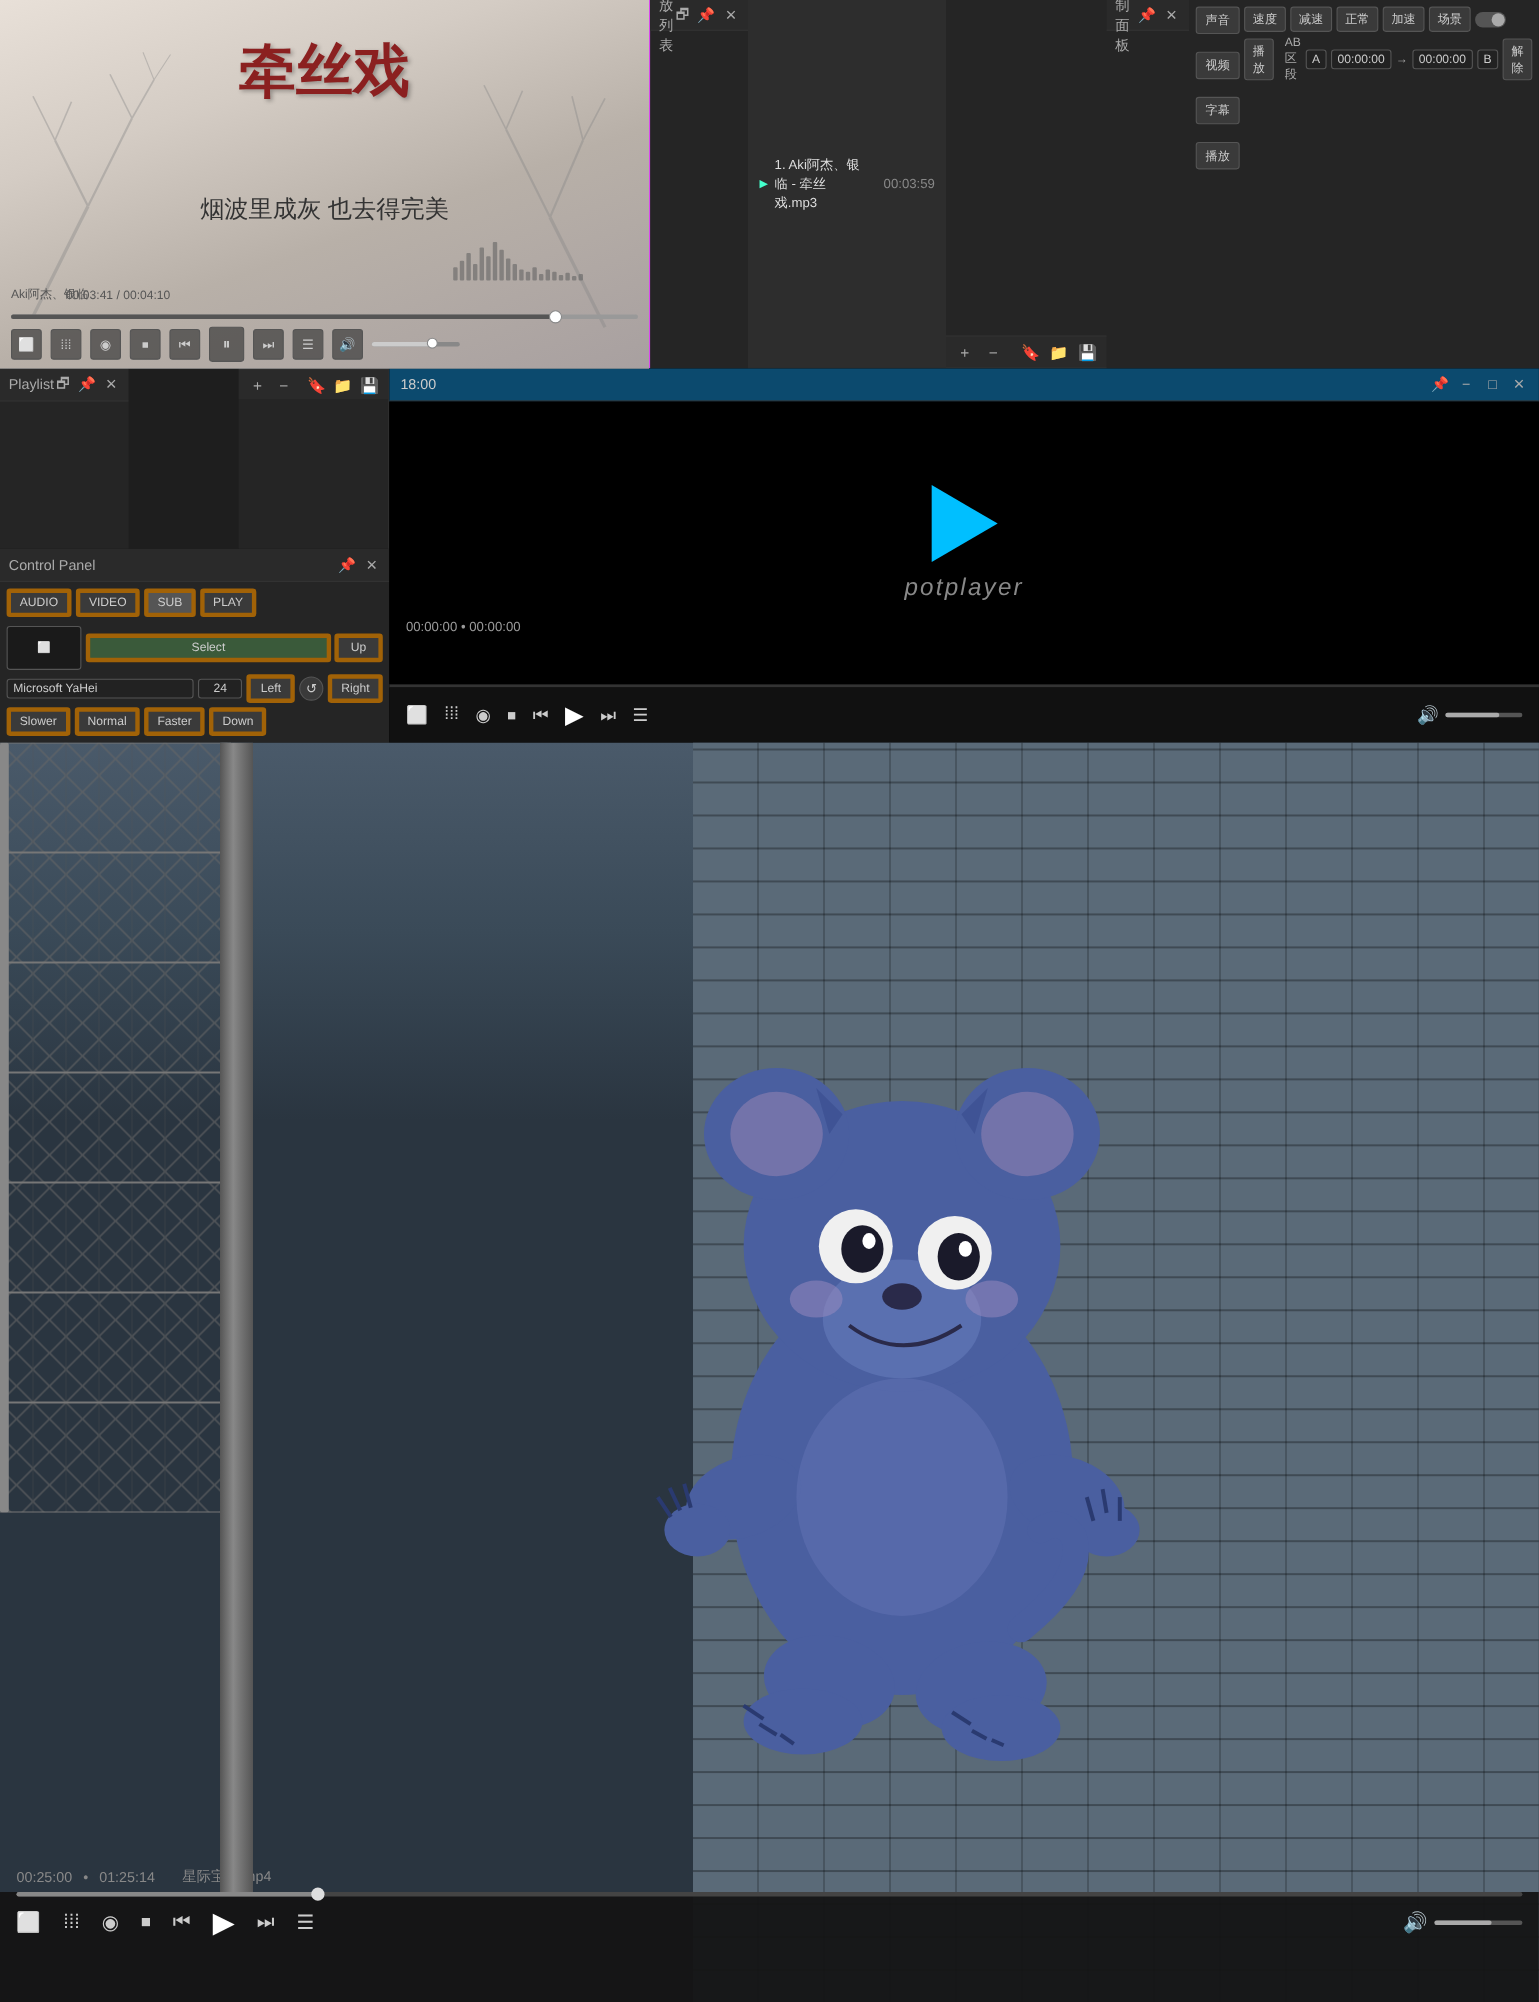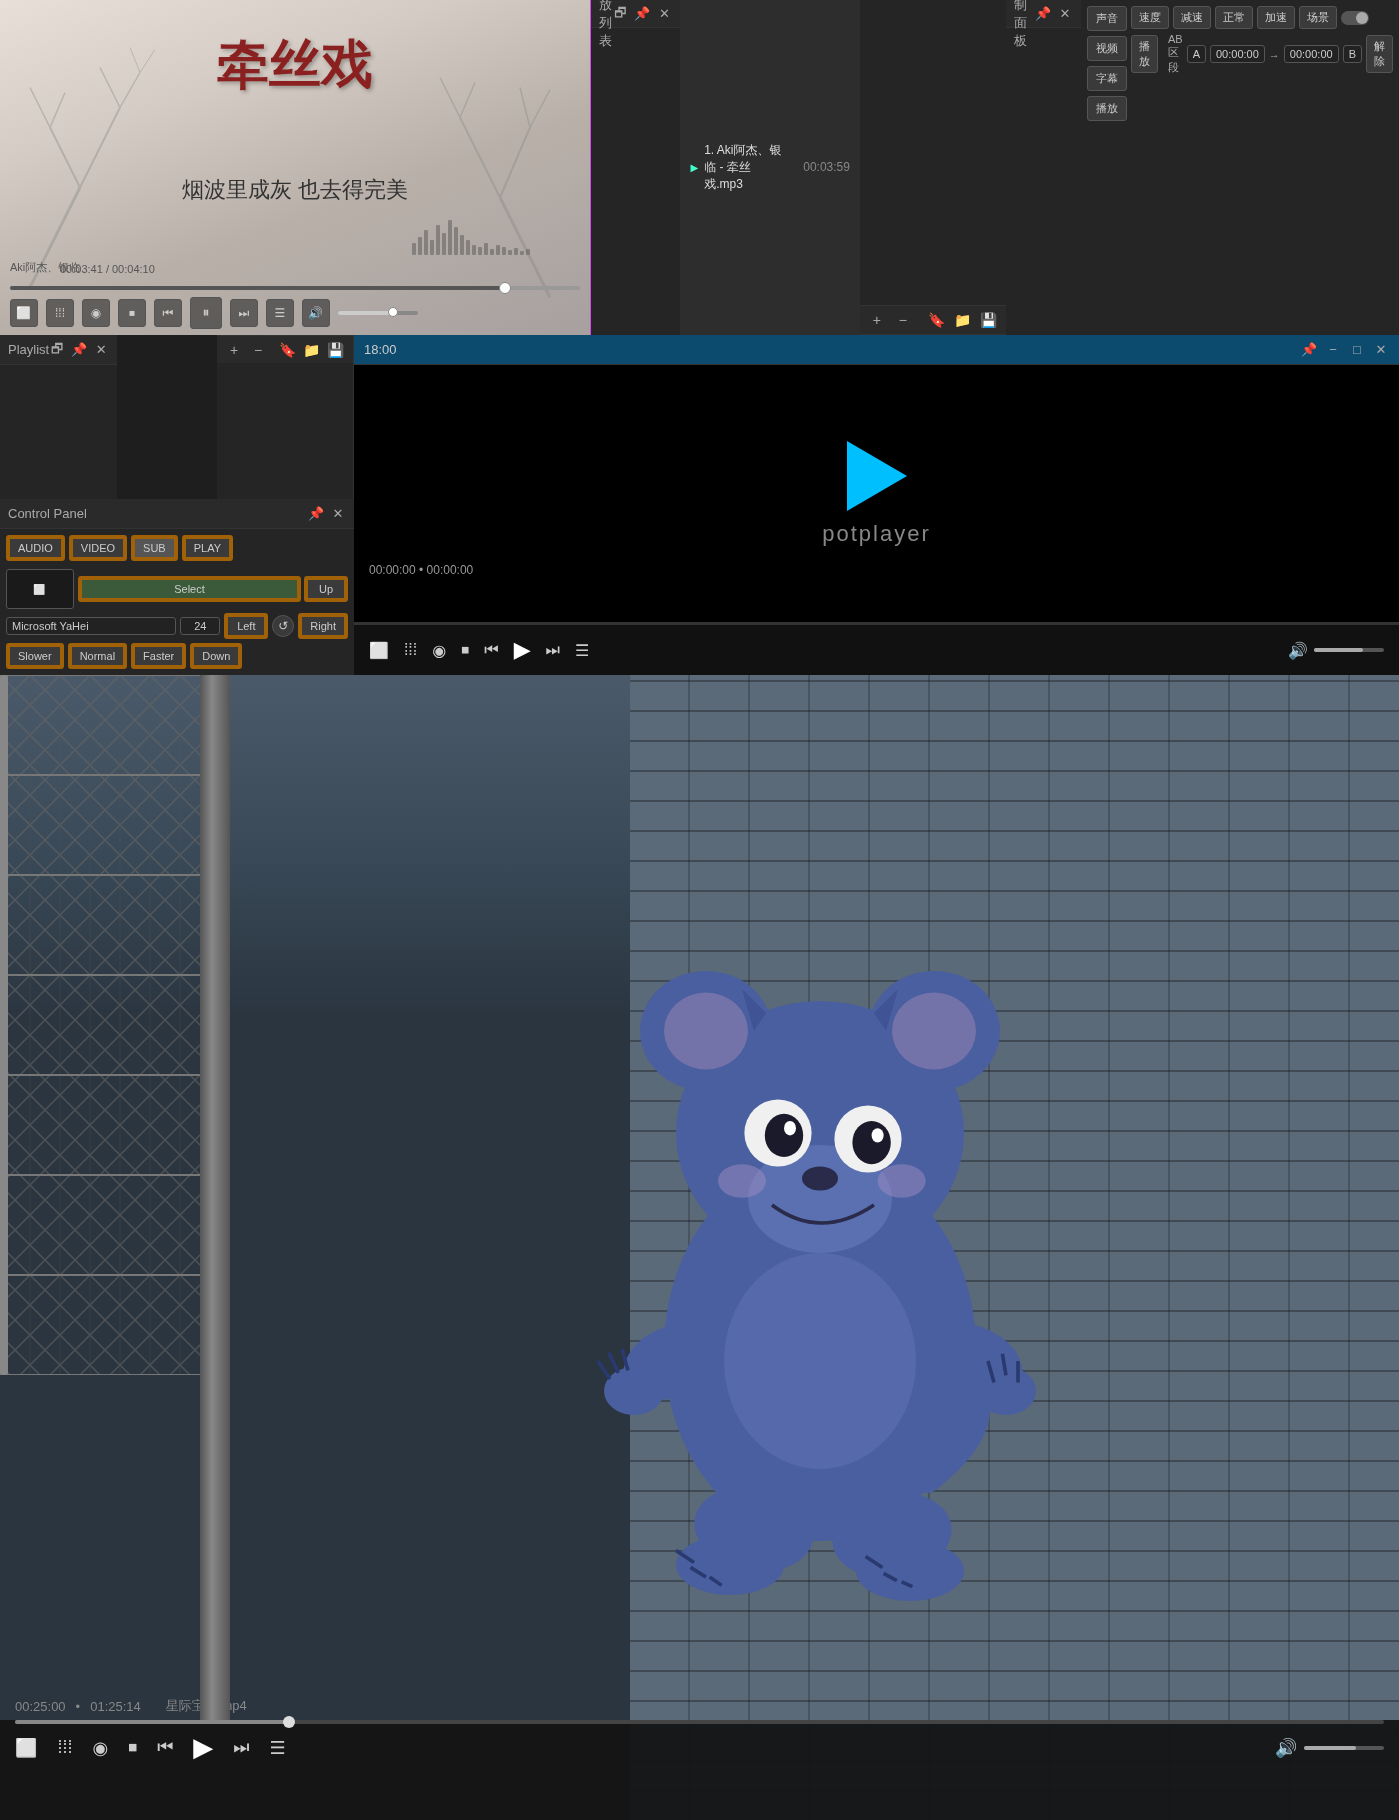--- a/index.html
+++ b/index.html
@@ -345,20 +345,21 @@
       width: 0;
       height: 0;
       border-top: 35px solid transparent;
       border-bottom: 35px solid transparent;
       border-left: 60px solid #00bfff;
       margin-bottom: 10px;
     }
     .pot-logo-text {
       color: #888;
       font-size: 22px;
+      font-style: italic;
       letter-spacing: 2px;
     }
     .pot-time-display {
       position: absolute;
       bottom: 45px;
       left: 15px;
       color: #999;
       font-size: 12px;
     }
     .pot-progress {
@@ -508,21 +509,21 @@
       height: 28px;
     }
     .rcp-content {
       display: flex;
       padding: 6px;
       gap: 4px;
     }
     .rcp-tabs {
       display: flex;
       flex-direction: column;
-      gap: 5px;
+      gap: 16px;
       width: 40px;
     }
     .rcp-tab {
       padding: 4px 6px;
       background: #3a3a3a;
       border: 1px solid #555;
       border-radius: 3px;
       color: #ccc;
       font-size: 11px;
       cursor: pointer;

